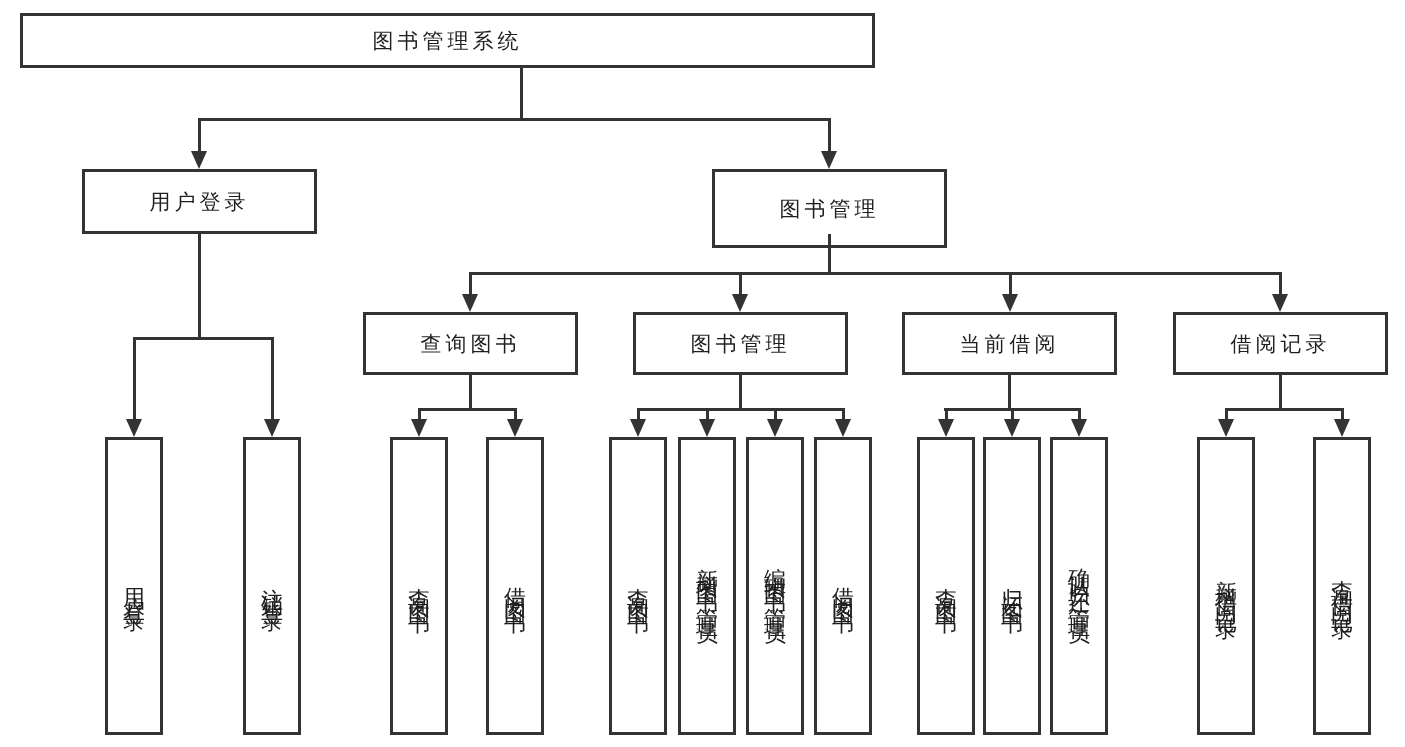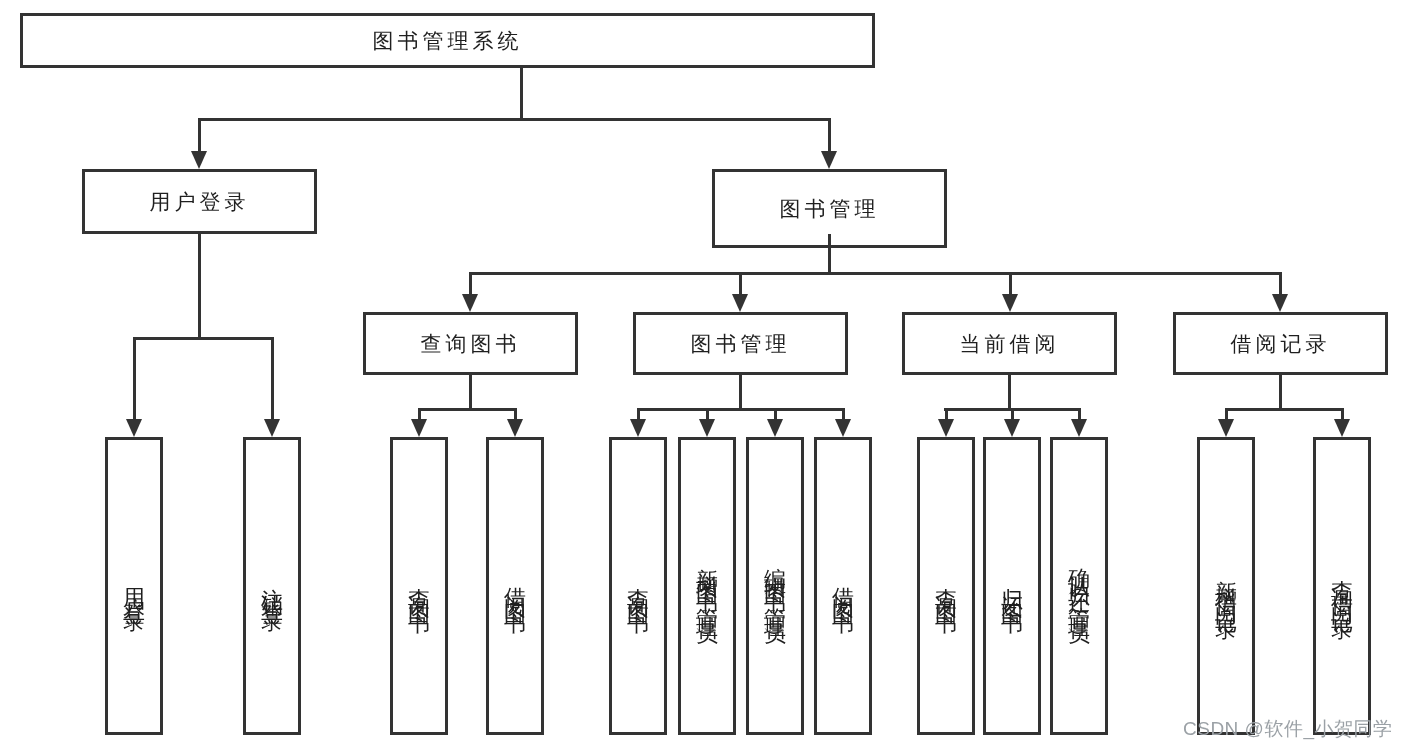--- a/index.html
+++ b/index.html
@@ -181,15 +181,14 @@
     <span>确认归还（管理员）</span>
   </div>
 
   <div class="leaf" style="left:1197px">
     <span>新增借阅记录</span>
   </div>
   <div class="leaf" style="left:1313px">
     <span>查询借阅记录</span>
   </div>
 
-  <div class="watermark">CSDN @软件_小贺同学</div>
 
 </div>
 
 </body></html>

